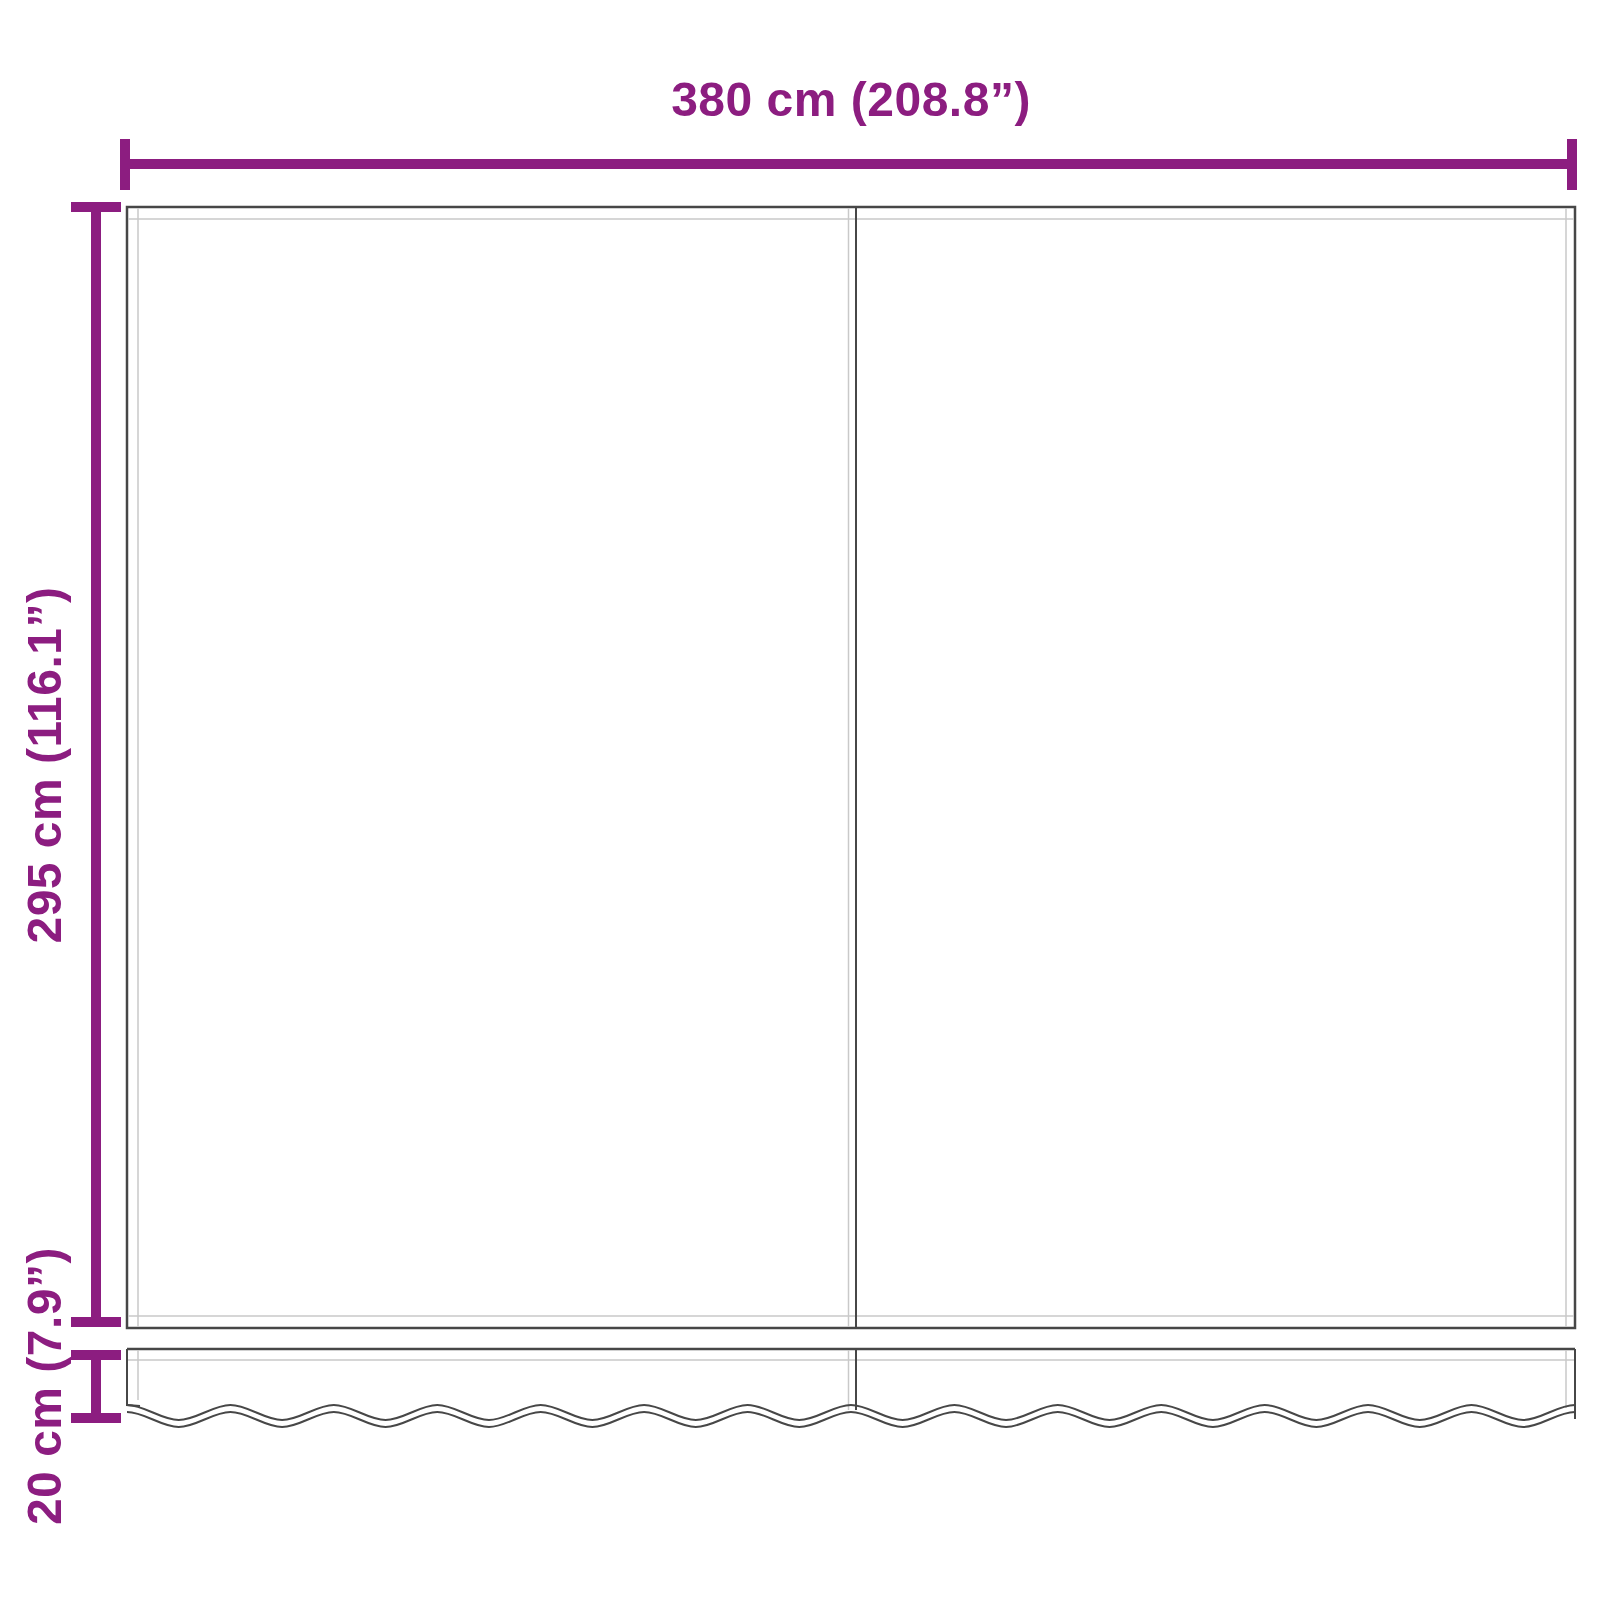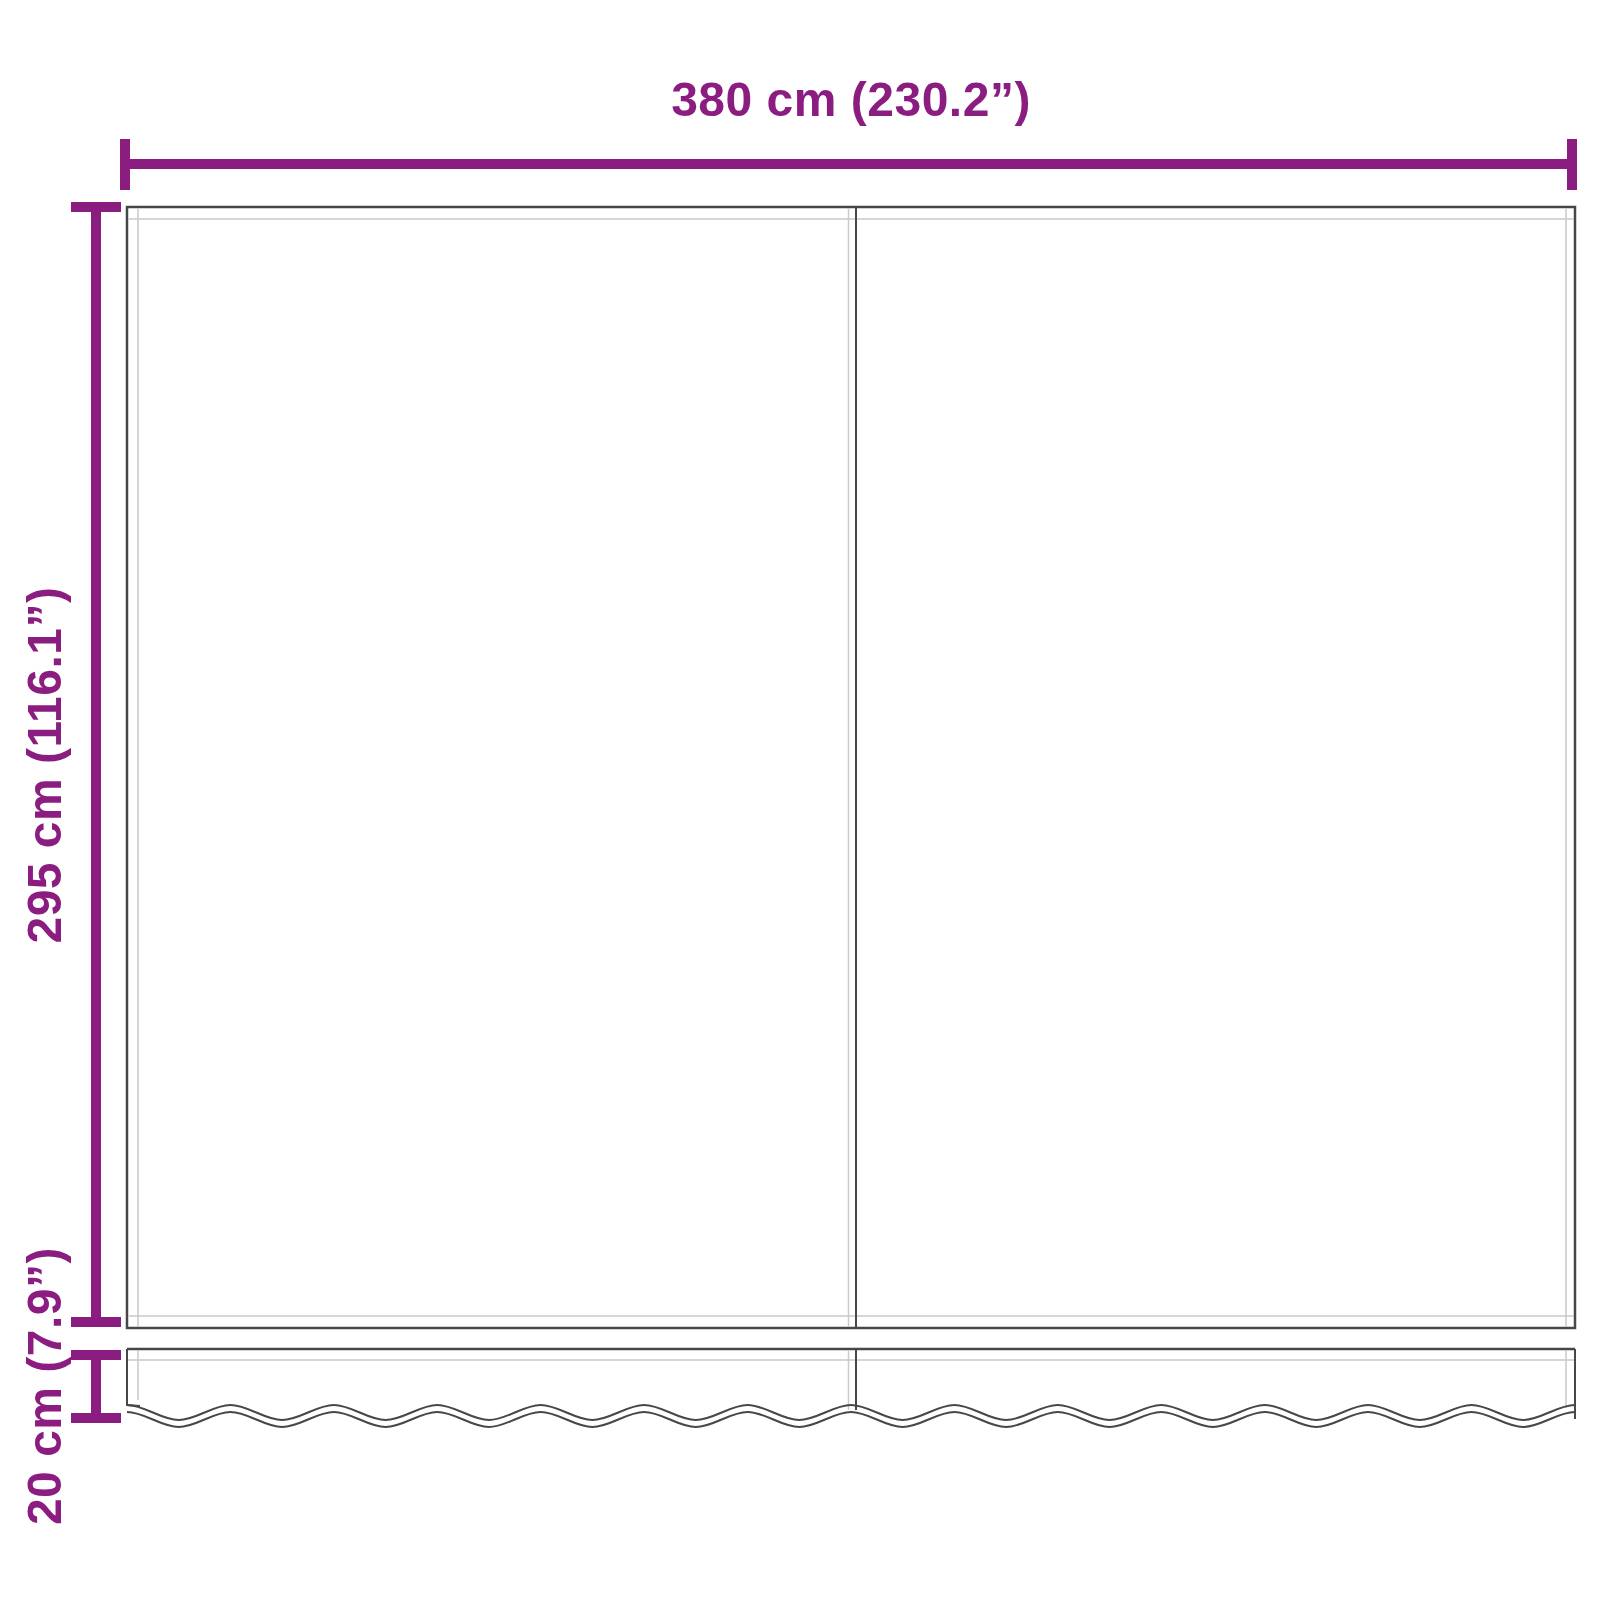--- a/index.html
+++ b/index.html
@@ -114,18 +114,18 @@
       <line x1="71" y1="1322" x2="121" y2="1322" class="ln-dim"></line>
     </g>
 
     <g>
       <line x1="96" y1="1355" x2="96" y2="1418" class="ln-dim"></line>
       <line x1="71" y1="1355" x2="121" y2="1355" class="ln-dim"></line>
       <line x1="71" y1="1418" x2="121" y2="1418" class="ln-dim"></line>
     </g>
   </svg>
 
-  <div class="dim-label horizontal">380 cm (230.2”)</div>
+  <div class="dim-label horizontal">380 cm (208.8”)</div>
 
   <div class="dim-label vertical v-height">295 cm (116.1”)</div>
 
   <div class="dim-label vertical v-valance">20 cm (7.9”)</div>
 </div>
 
 </body></html>

